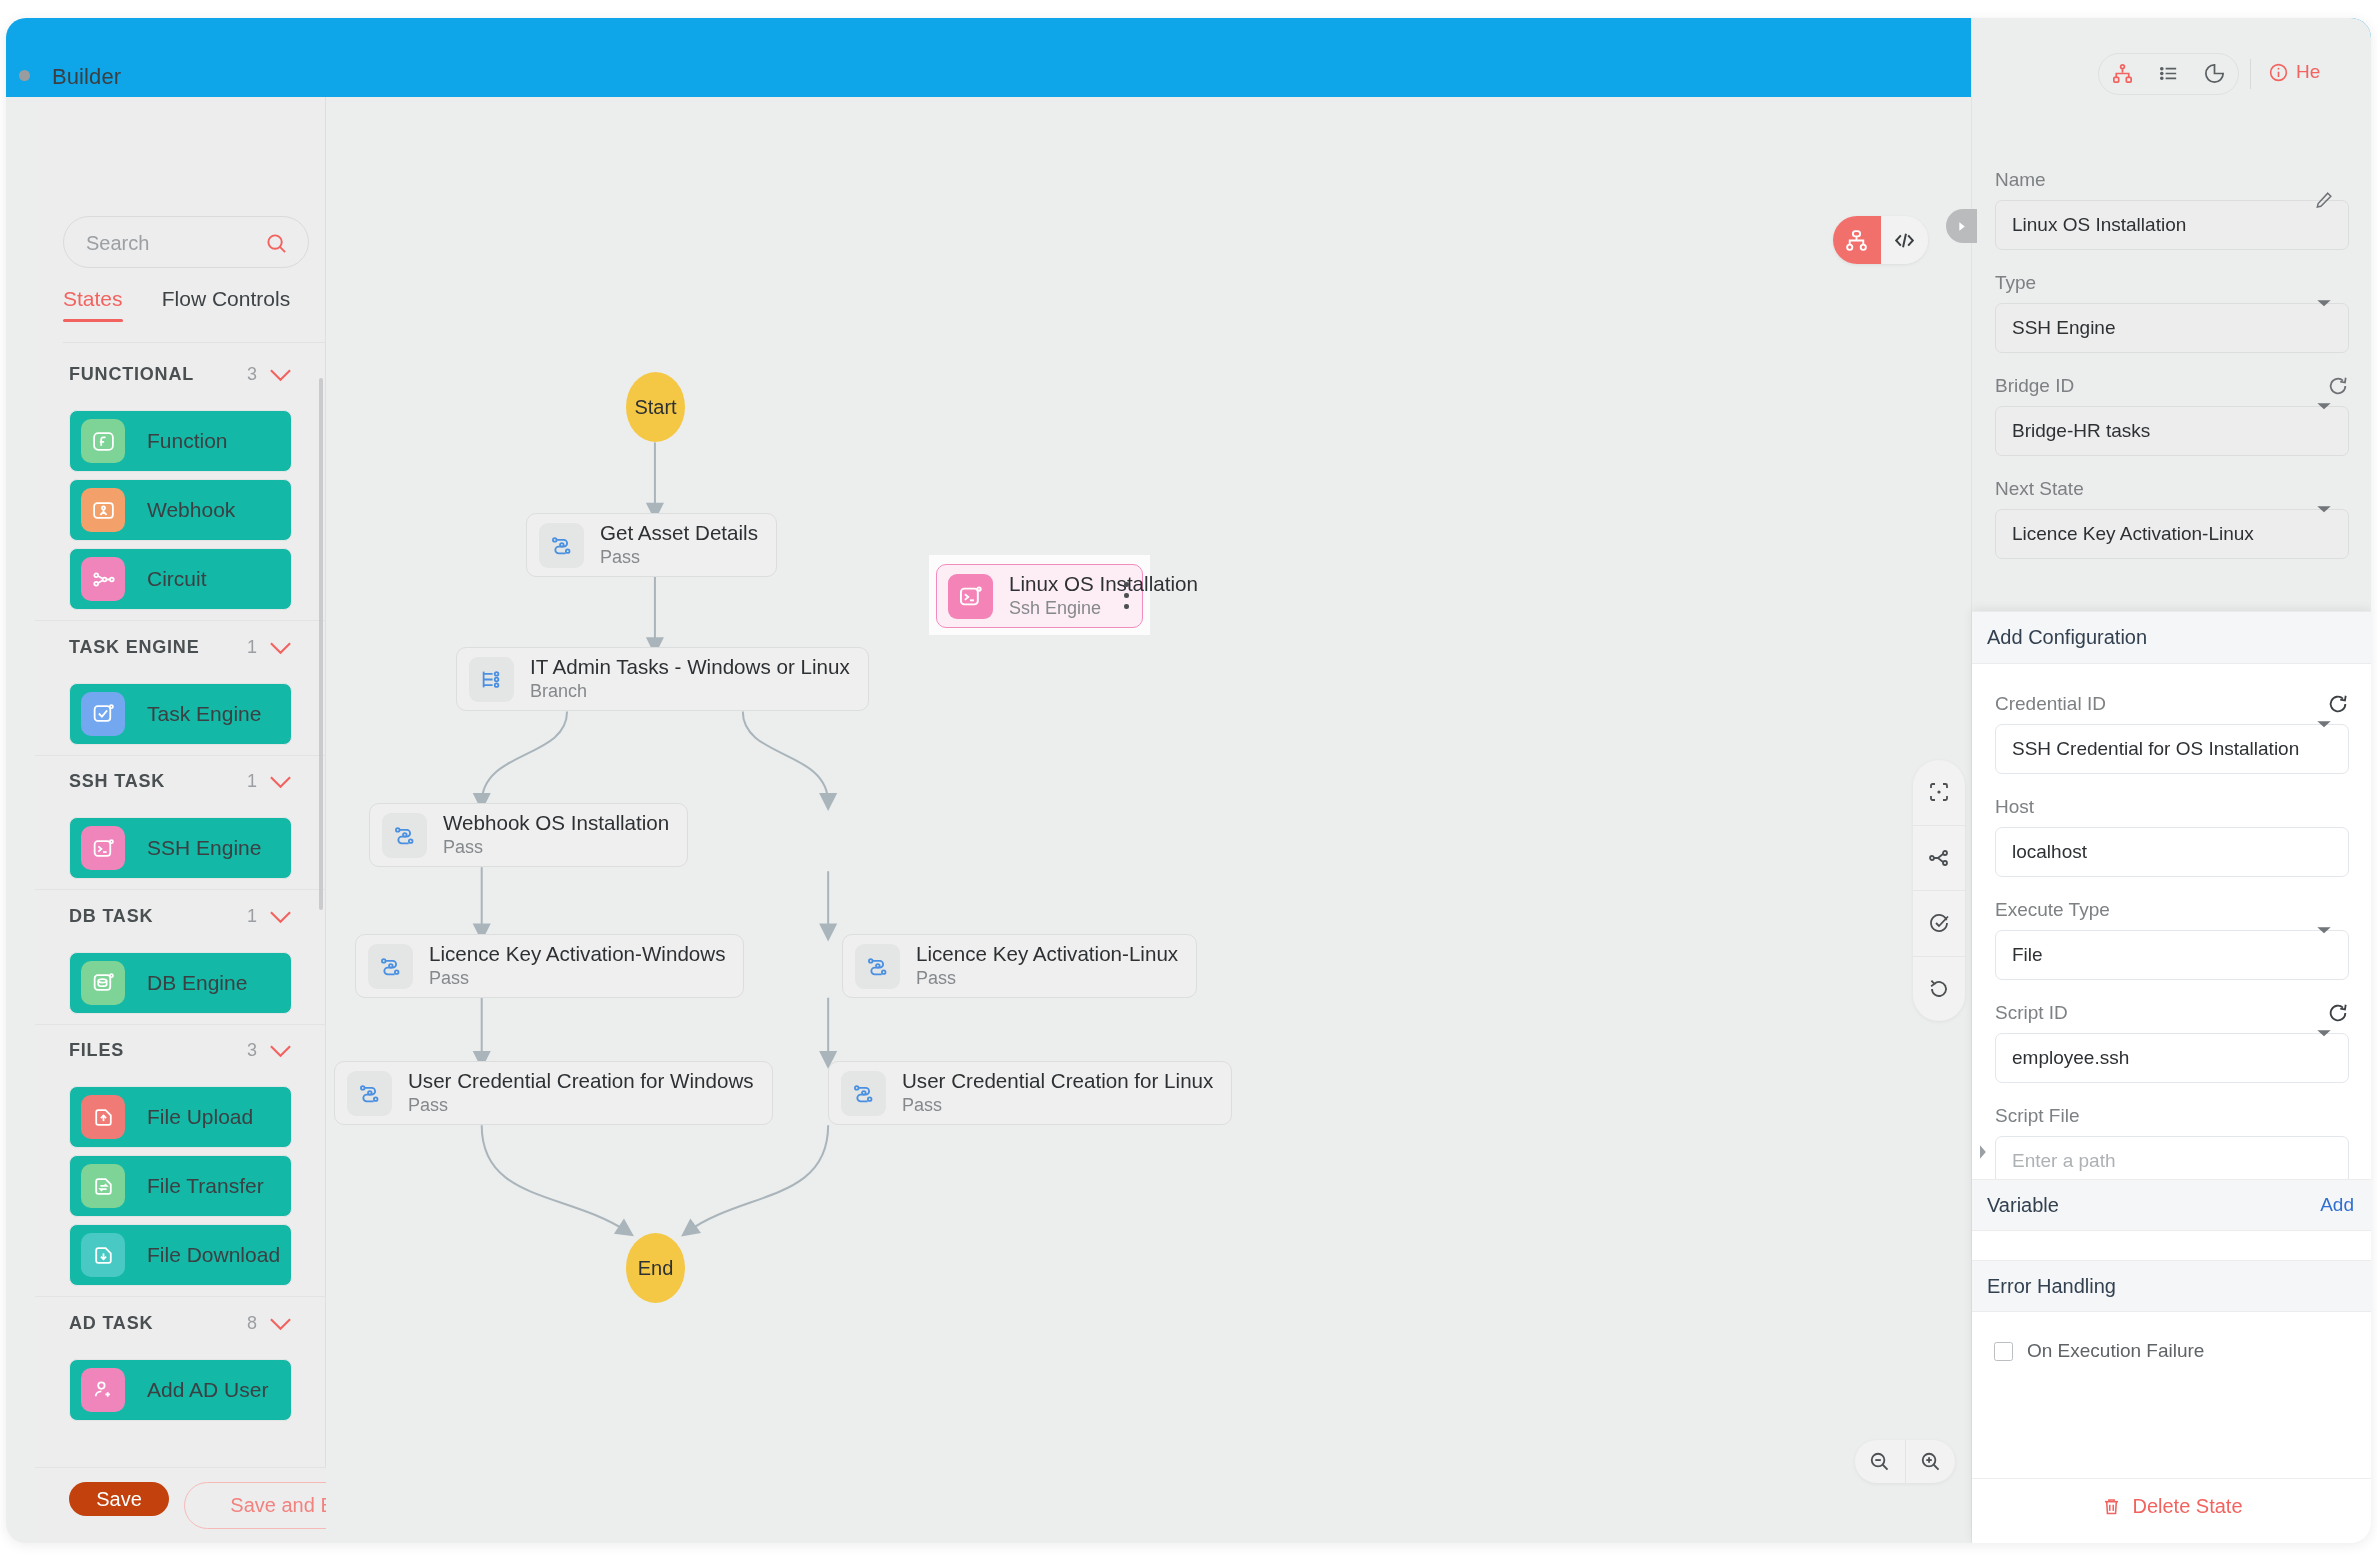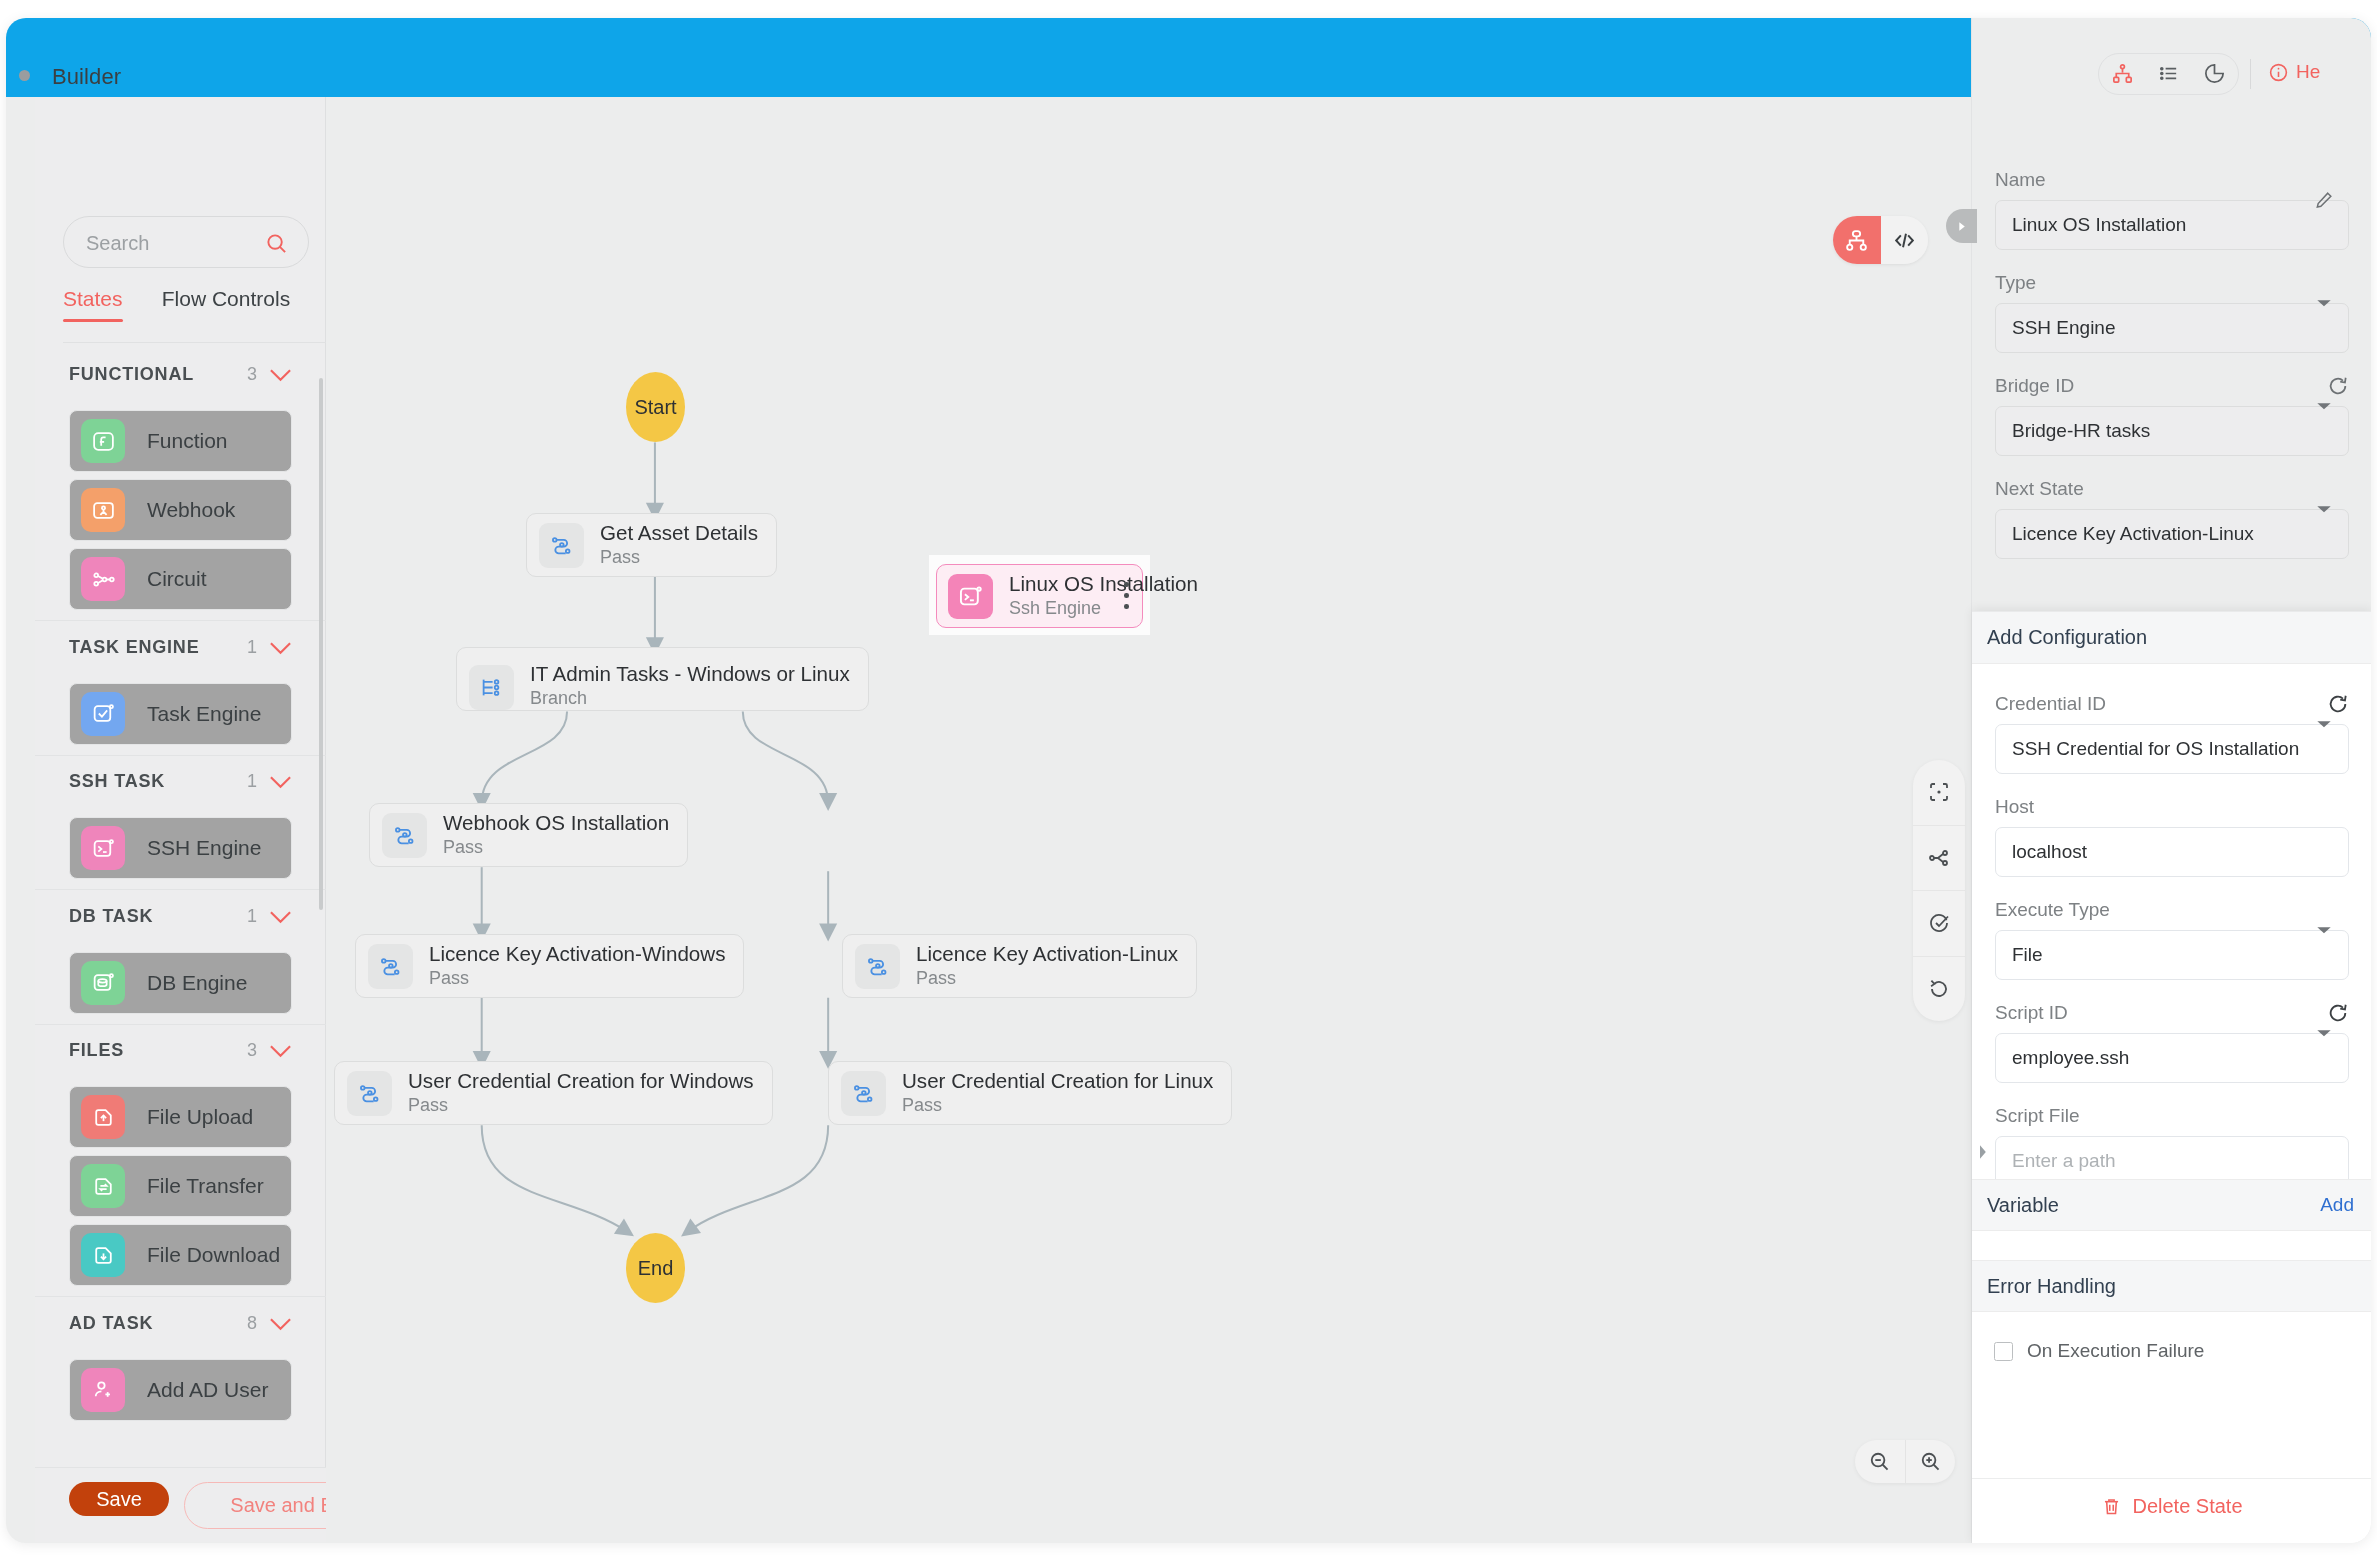--- a/index.html
+++ b/index.html
@@ -92,21 +92,21 @@
   }
   .group-count {
     position:absolute; right:35px; top:16px; font-size:18px; color:#9b9fa2;
   }
   .group-chevron { position:absolute; right:0; top:20px; width:23px; height:14px; }
   .group-sep { height:0.5px; background:#e2e3e4; margin:10px 0 0 0; }
 
   .state-item {
     display:flex; align-items:center;
     height:62px; margin:7px 34px; padding-left:11px;
-    border:0.5px solid #e4e5e6; border-radius:8px; background:#a3a3a3;
+    border:0.5px solid #e4e5e6; border-radius:8px; background:#14b8a6;
     cursor:pointer;
   }
   .state-icon {
     width:44px; height:44px; border-radius:10px; flex:none;
     display:flex; align-items:center; justify-content:center;
   }
   .state-label { margin-left:22px; font-size:21px; color:#3b4043; }
 
   
   #panel-footer {
@@ -519,21 +519,21 @@
             <circle cx="17.5" cy="17" r="1.6"></circle>
           <path d="M7.5 7h6.5a3 3 0 0 1 0 6H9.5a3 3 0 0 0 0 6h6.2"></path>
         </svg>
       </div>
       <div class="node-text">
         <div class="node-title">Get Asset Details</div>
         <div class="node-sub">Pass</div>
       </div>
     </div>
 
-    <div class="node" style="left:130px; top:550px;align-items:flex-end;">
+    <div class="node" style="left:130px; top:550px;">
       <div class="node-icon-box">
         <svg width="27" height="27" viewBox="0 0 24 24" fill="none" stroke="#4a90e2" stroke-width="1.6">
           <path d="M5 5v14"></path>
             <path d="M5 7h8M5 12h8M5 17h8"></path>
           <circle cx="16.5" cy="7" r="1.6"></circle>
             <circle cx="16.5" cy="12" r="1.6"></circle>
             <circle cx="16.5" cy="17" r="1.6"></circle>
         </svg>
       </div>
       <div class="node-text">

